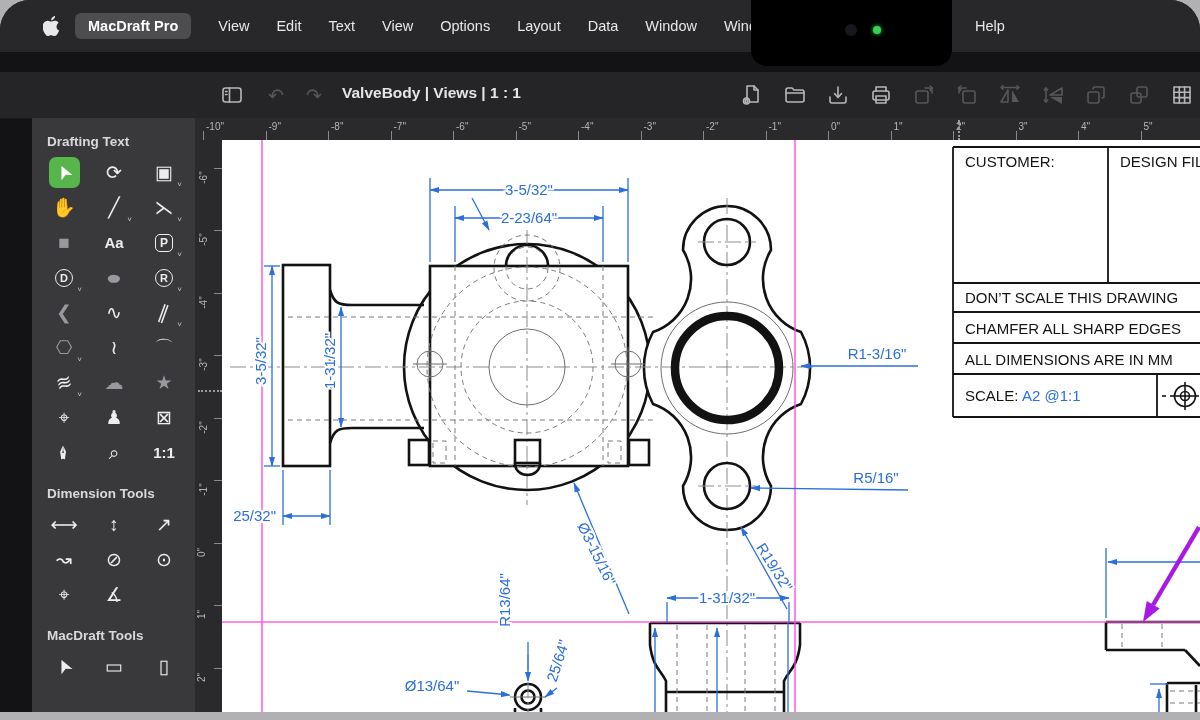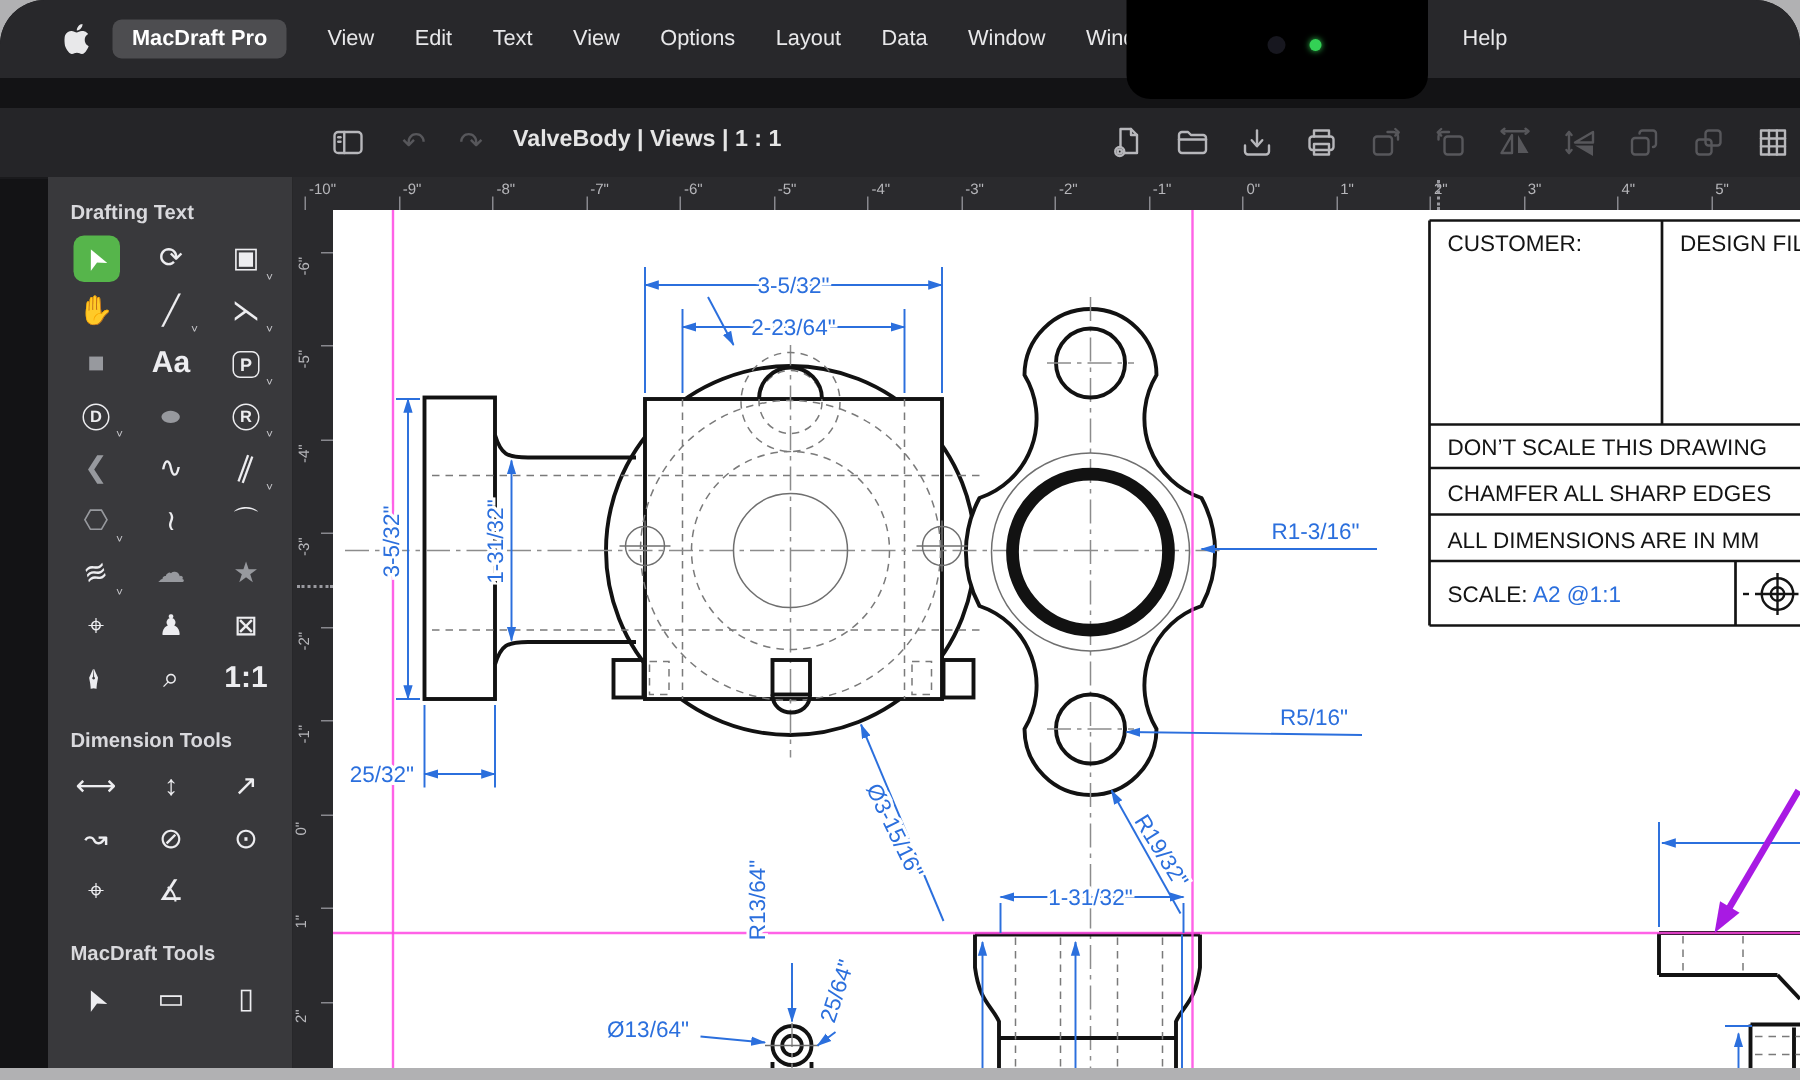--- a/index.html
+++ b/index.html
@@ -27,21 +27,21 @@
   #tbright .tbbtn{width:24px;height:24px;display:flex;align-items:center;justify-content:center;}
   .ic{stroke:#b7b7bb;fill:none;stroke-width:1.6;stroke-linecap:round;stroke-linejoin:round;}
   .dis .ic{stroke:#57575b;}
   .uglyph{color:#b7b7bb;font-size:19px;line-height:1;}
   
   #sidebar{position:absolute;left:32px;top:118px;width:163px;bottom:0;background:#39393c;overflow:hidden;}
   .seclabel{color:#d9d9dd;font-size:13.5px;font-weight:bold;margin:16px 0 6px 15px;}
   .toolgrid{display:grid;grid-template-columns:repeat(3,50px);padding-left:7px;}
   .tool{height:35px;display:flex;align-items:center;justify-content:center;position:relative;color:#ededf0;}
   .tool .g{font-size:19px;line-height:1;display:inline-block;}
-  .tool .txt{font-size:20px;font-weight:bold;}
+  .tool .txt{font-size:15px;font-weight:bold;}
   .tool.filled .g{color:#97999e;}
   .tool.sel{background:#56b54b;border-radius:7px;width:31px;height:31px;margin:auto;color:#fff;}
   .tool .flyout{position:absolute;right:7px;bottom:1px;font-size:8px;color:#c9c9cd;}
   .boxletter{font-size:12px;font-weight:bold;border:1.7px solid #ededf0;padding:1px 4px;border-radius:5px;}
   .circletter{font-size:11px;font-weight:bold;border:1.7px solid #ededf0;width:16px;height:16px;border-radius:50%;
     display:flex;align-items:center;justify-content:center;}
   
   #rulertop{position:absolute;left:195px;top:118px;right:0;height:22px;background:#2a2a2d;}
   #rulerleft{position:absolute;left:195px;top:140px;width:27px;bottom:0;background:#2a2a2d;}
   #rulercorner{position:absolute;left:195px;top:118px;width:27px;height:22px;background:#242427;}

